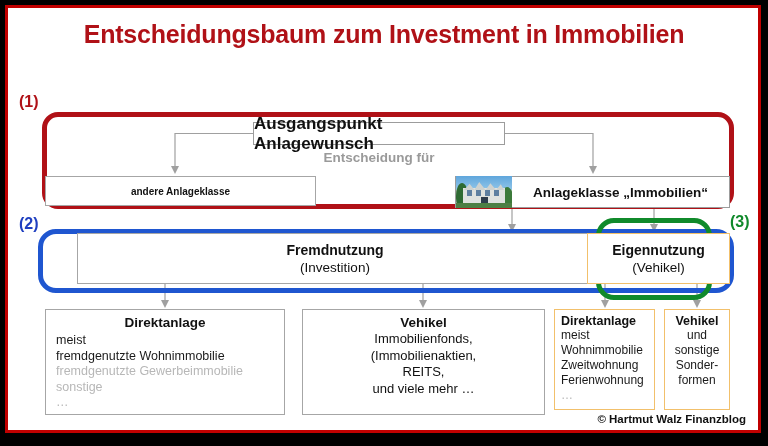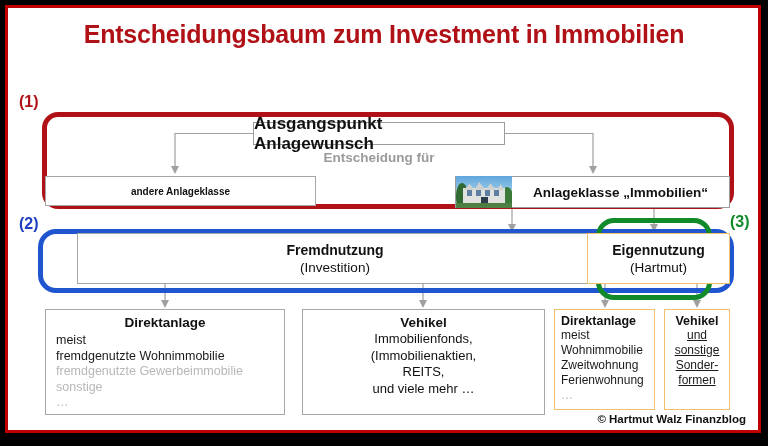--- a/index.html
+++ b/index.html
@@ -96,21 +96,21 @@
   #n-direkt .li.faint{color:#B7B7B7;}
 
   #n-vehikel .hd{font-size:13.5px;text-align:center;color:#111;margin-bottom:1px;}
   #n-vehikel .li{font-size:13px;color:#111;text-align:center;line-height:16.5px;}
 
   #n-direkt2 .hd{font-size:12.5px;color:#111;padding-left:6px;margin-bottom:0px;}
   #n-direkt2 .li{font-size:12px;color:#1a1a1a;padding-left:6px;line-height:15px;}
   #n-direkt2 .li.faint{color:#B7B7B7;}
 
   #n-vehikel2 .hd{font-size:12.5px;color:#111;text-align:center;margin-bottom:0px;}
-  #n-vehikel2 .li{font-size:12px;color:#1a1a1a;text-align:center;line-height:15px;text-decoration:underline;}
+  #n-vehikel2 .li{font-size:12px;color:#1a1a1a;text-align:center;line-height:15px;}
 
   .copyright{position:absolute;right:22px;top:413px;font-size:11.5px;font-weight:bold;color:#111;}
 
   svg#wires{position:absolute;left:0;top:0;width:768px;height:446px;pointer-events:none;}
 </style>
 </head>
 <body>
 
 <div id="slide">
   <div id="redframe"></div>
@@ -177,21 +177,21 @@
       <div class="lbl">Anlageklasse „Immobilien“</div>
     </div>
 
     <div class="box" id="n-fremd">
       <div class="hd">Fremdnutzung</div>
       <div class="sub">(Investition)</div>
     </div>
 
     <div class="box" id="n-eigen">
       <div class="hd">Eigennutzung</div>
-      <div class="sub">(Hartmut)</div>
+      <div class="sub">(Vehikel)</div>
     </div>
 
     <div class="box" id="n-direkt">
       <div class="hd">Direktanlage</div>
       <div>
           <div class="li">meist</div>
           <div class="li">fremdgenutzte Wohnimmobilie</div>
           <div class="li faint">fremdgenutzte Gewerbeimmobilie</div>
           <div class="li faint">sonstige</div>
           <div class="li faint">…</div>

